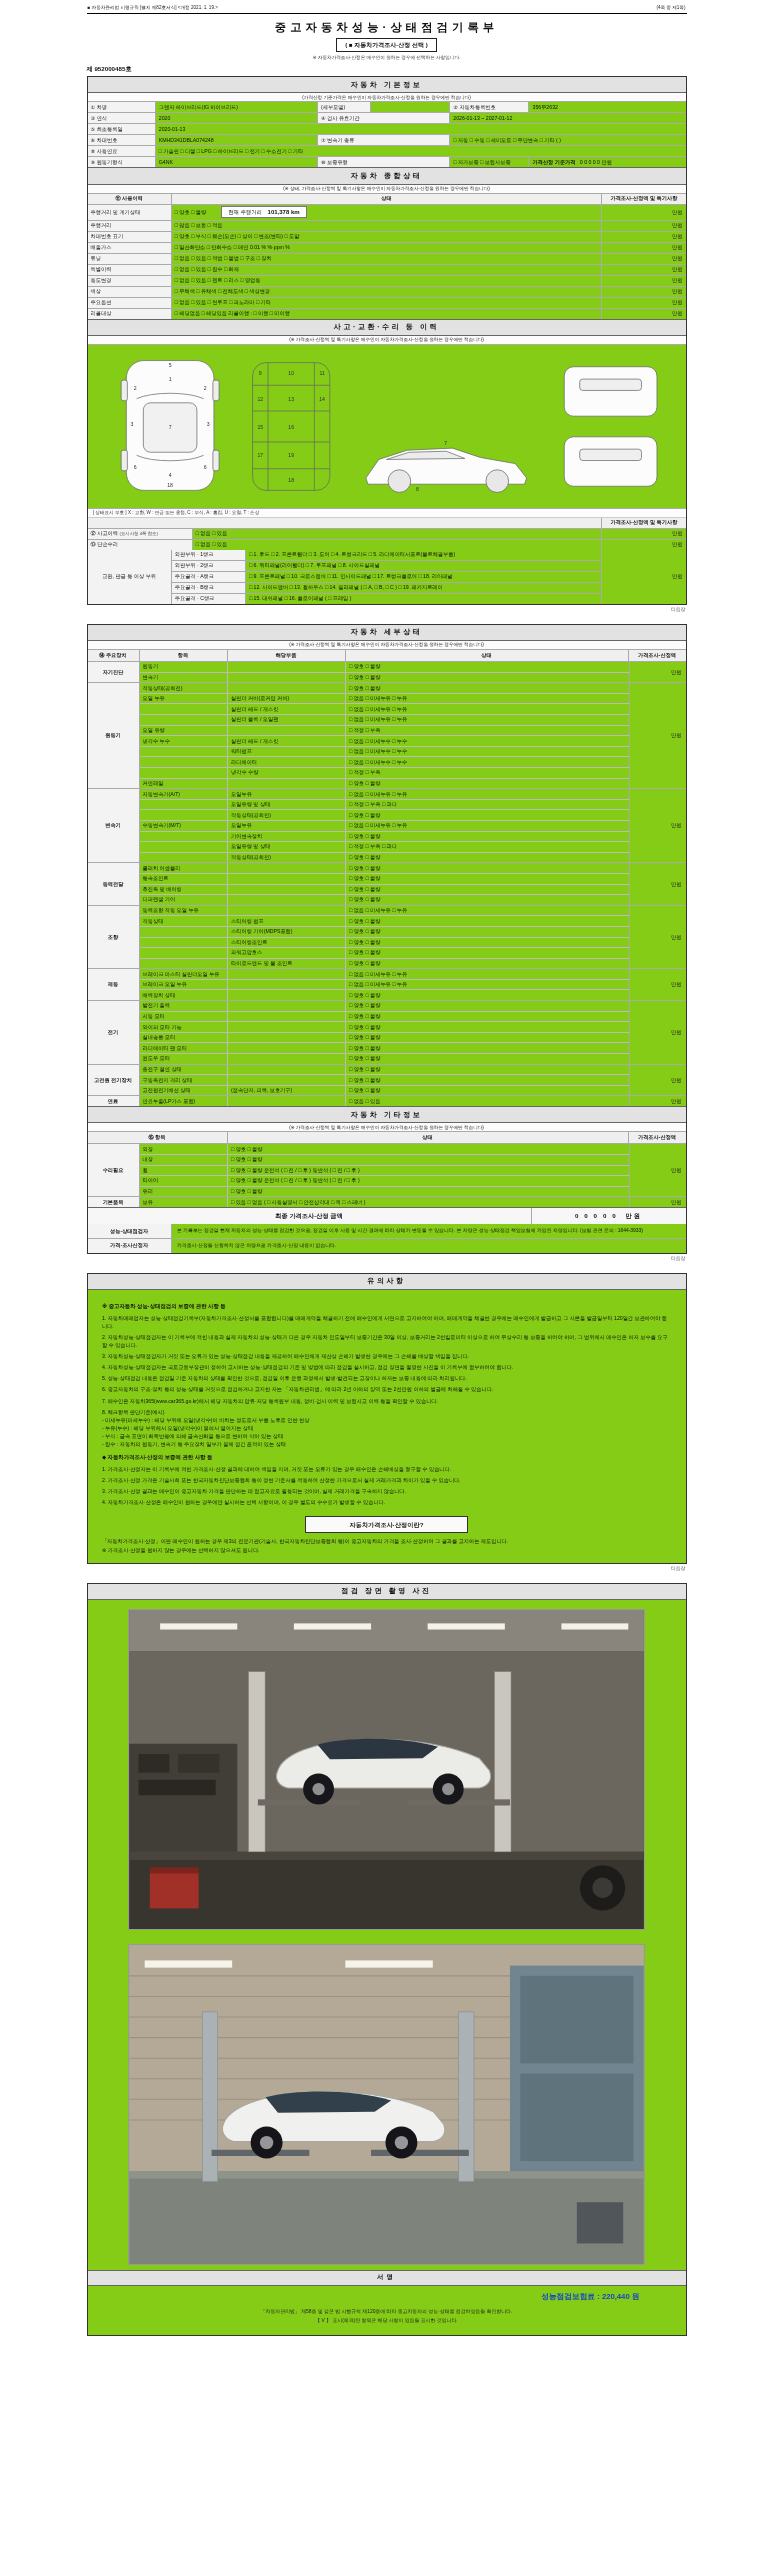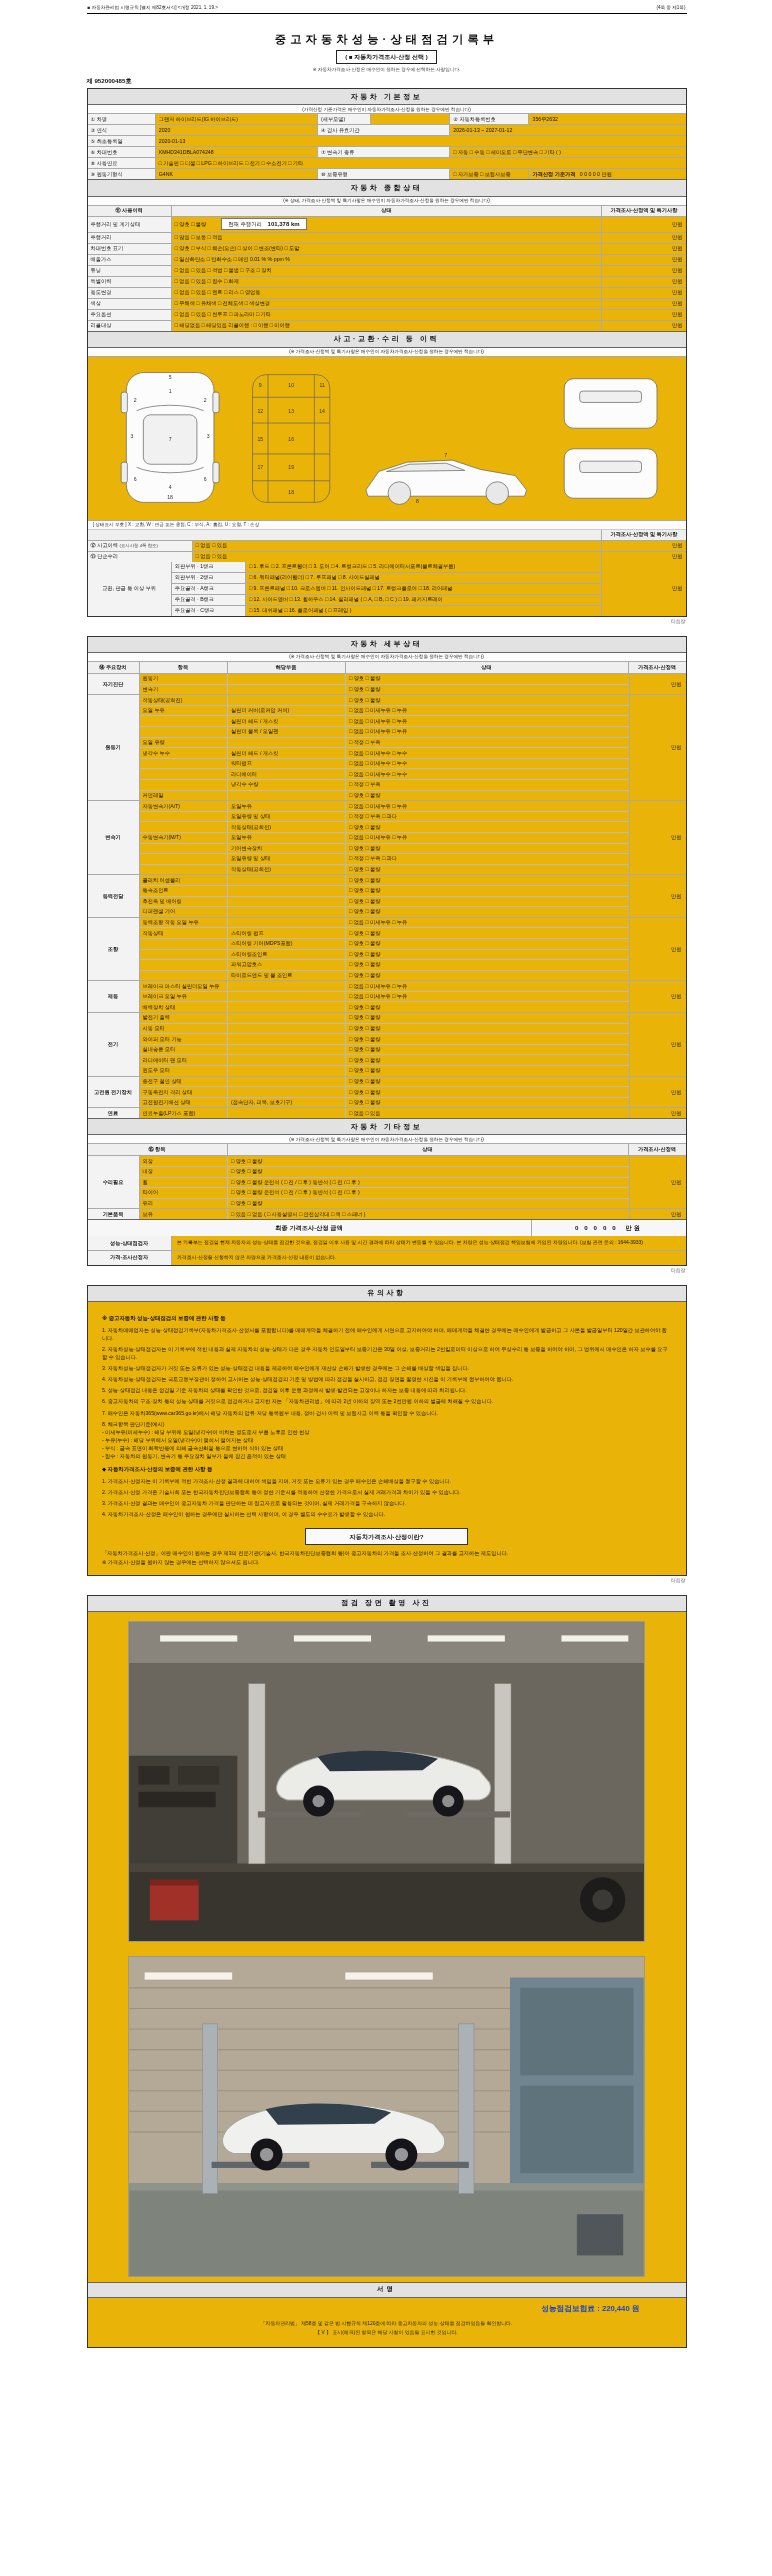--- a/index.html
+++ b/index.html
@@ -1,24 +1,24 @@
 <!DOCTYPE html>
 <html lang="ko" style="font-size:8.2px"><head>
 <meta charset="utf-8">
 <style>
   html,body{margin:0;padding:0;background:#fff;color:#111;font-family:"Liberation Sans","DejaVu Sans",sans-serif;}
   body{width:773px;}
   .page{width:600px;margin:0 auto;padding:4.1px 0 15.5px;min-height:2555px;}
   .topline{display:flex;justify-content:space-between;font-size:4.6px;color:#222;padding:1px 1px 2.6px;border-bottom:0.8px solid #000;}
-  .doc-title{text-align:center;font-size:11.3px;font-weight:bold;letter-spacing:4.1px;margin-top:18px;}
+  .doc-title{text-align:center;font-size:11.3px;font-weight:bold;letter-spacing:4.1px;margin-top:6px;}
   .title-opt{text-align:center;margin-top:3.6px;}
   .opt-box{display:inline-block;border:0.8px solid #222;padding:1.5px 8.2px;font-size:6px;font-weight:bold;}
   .title-note{text-align:center;font-size:4.6px;color:#333;margin-top:2.6px;}
   .doc-no{font-size:6.2px;font-weight:bold;margin:5.2px 0 2.1px;}
-  .box{border:0.8px solid #333;background:#eab308;}
+  .box{border:0.8px solid #333;background:#84cc16;}
   .nextpage{text-align:right;font-size:4.9px;color:#556;margin:1.5px 1px 11.3px;}
   .bar{background:#e2e2e2;border-bottom:0.5px solid #666;text-align:center;font-weight:bold;font-size:7px;letter-spacing:2.6px;padding:2.6px 0;}
   .bar.mid{border-top:0.5px solid #666;}
   .note{font-size:4.6px;text-align:center;color:#222;padding:1.5px 0;border-bottom:0.5px solid #aaa;background:#fcfcfc;}
   table.t{width:100%;border-collapse:collapse;font-size:5.2px;border:hidden;}
   table.t th,table.t td{border:0.5px solid #aaa;padding:1.5px 3.1px;vertical-align:middle;}
   table.t th{background:#efefef;font-weight:bold;}
   td.lbl{background:#f3f3f3;}
   td.price{width:62px;text-align:right;color:#222;}
   .inset{display:inline-block;border:0.8px solid #777;background:#fff;padding:1.5px 6.2px;margin-left:13.4px;font-size:5.4px;}

